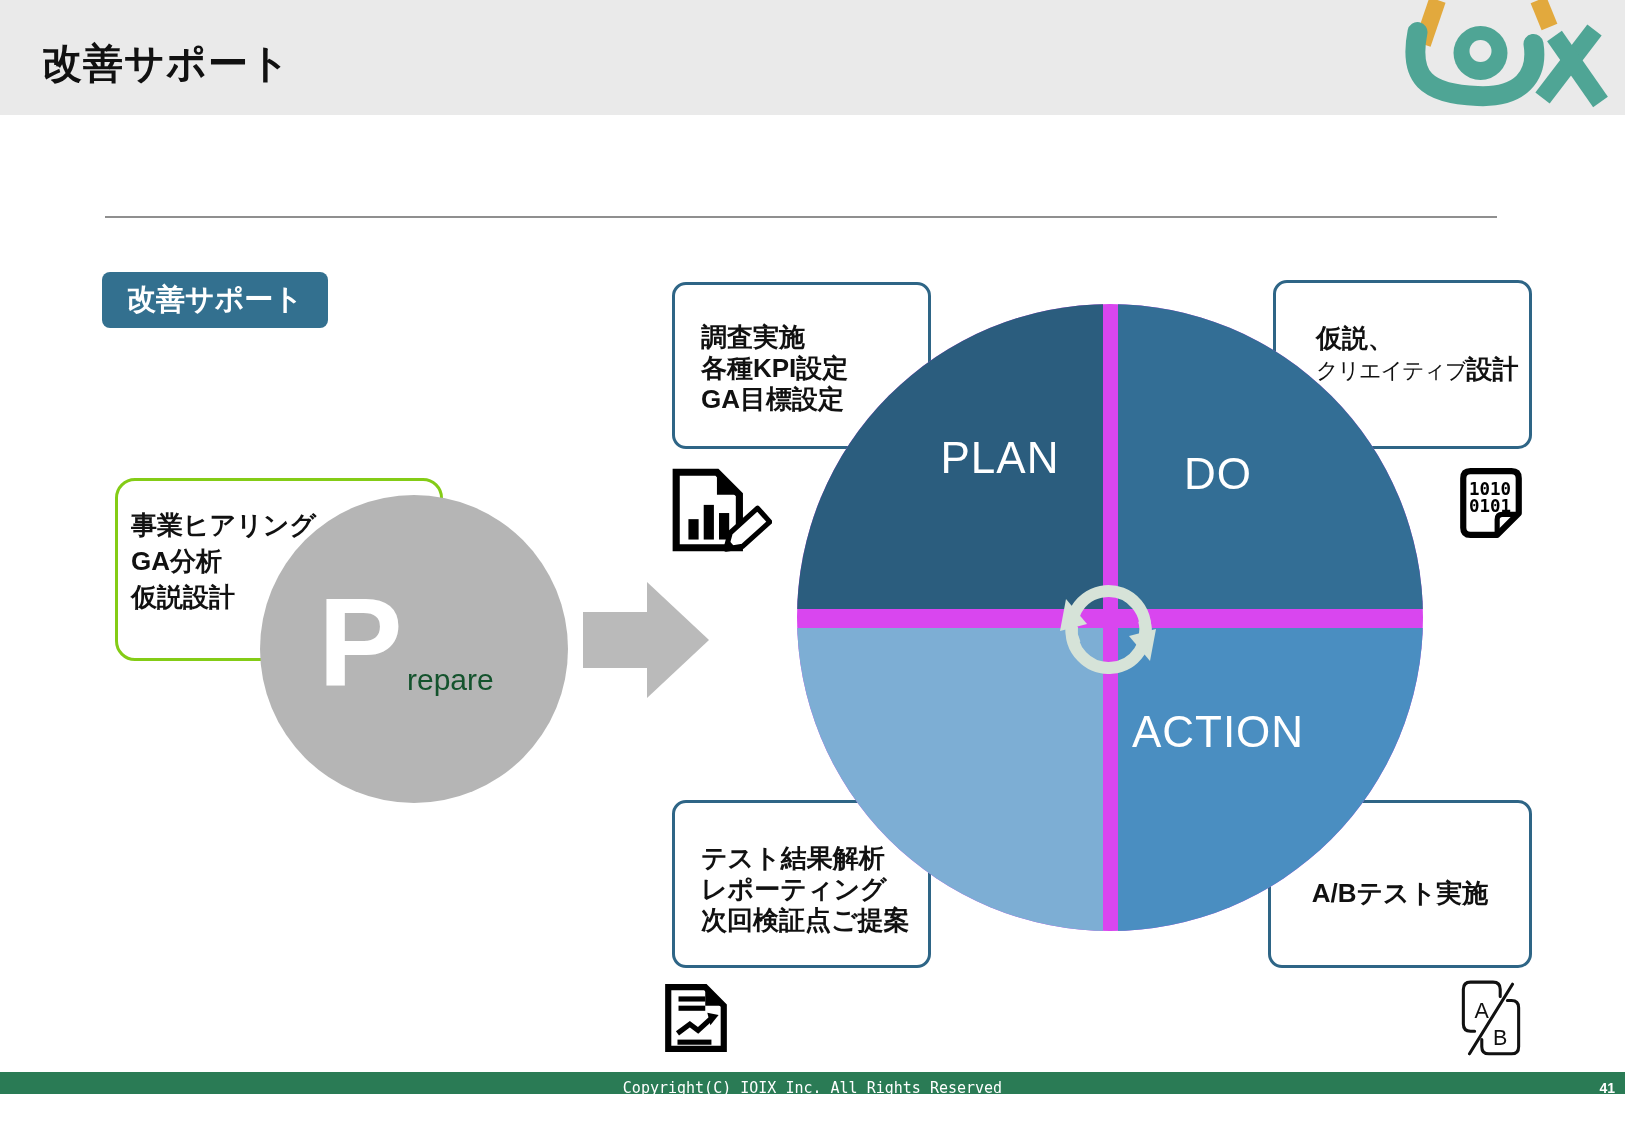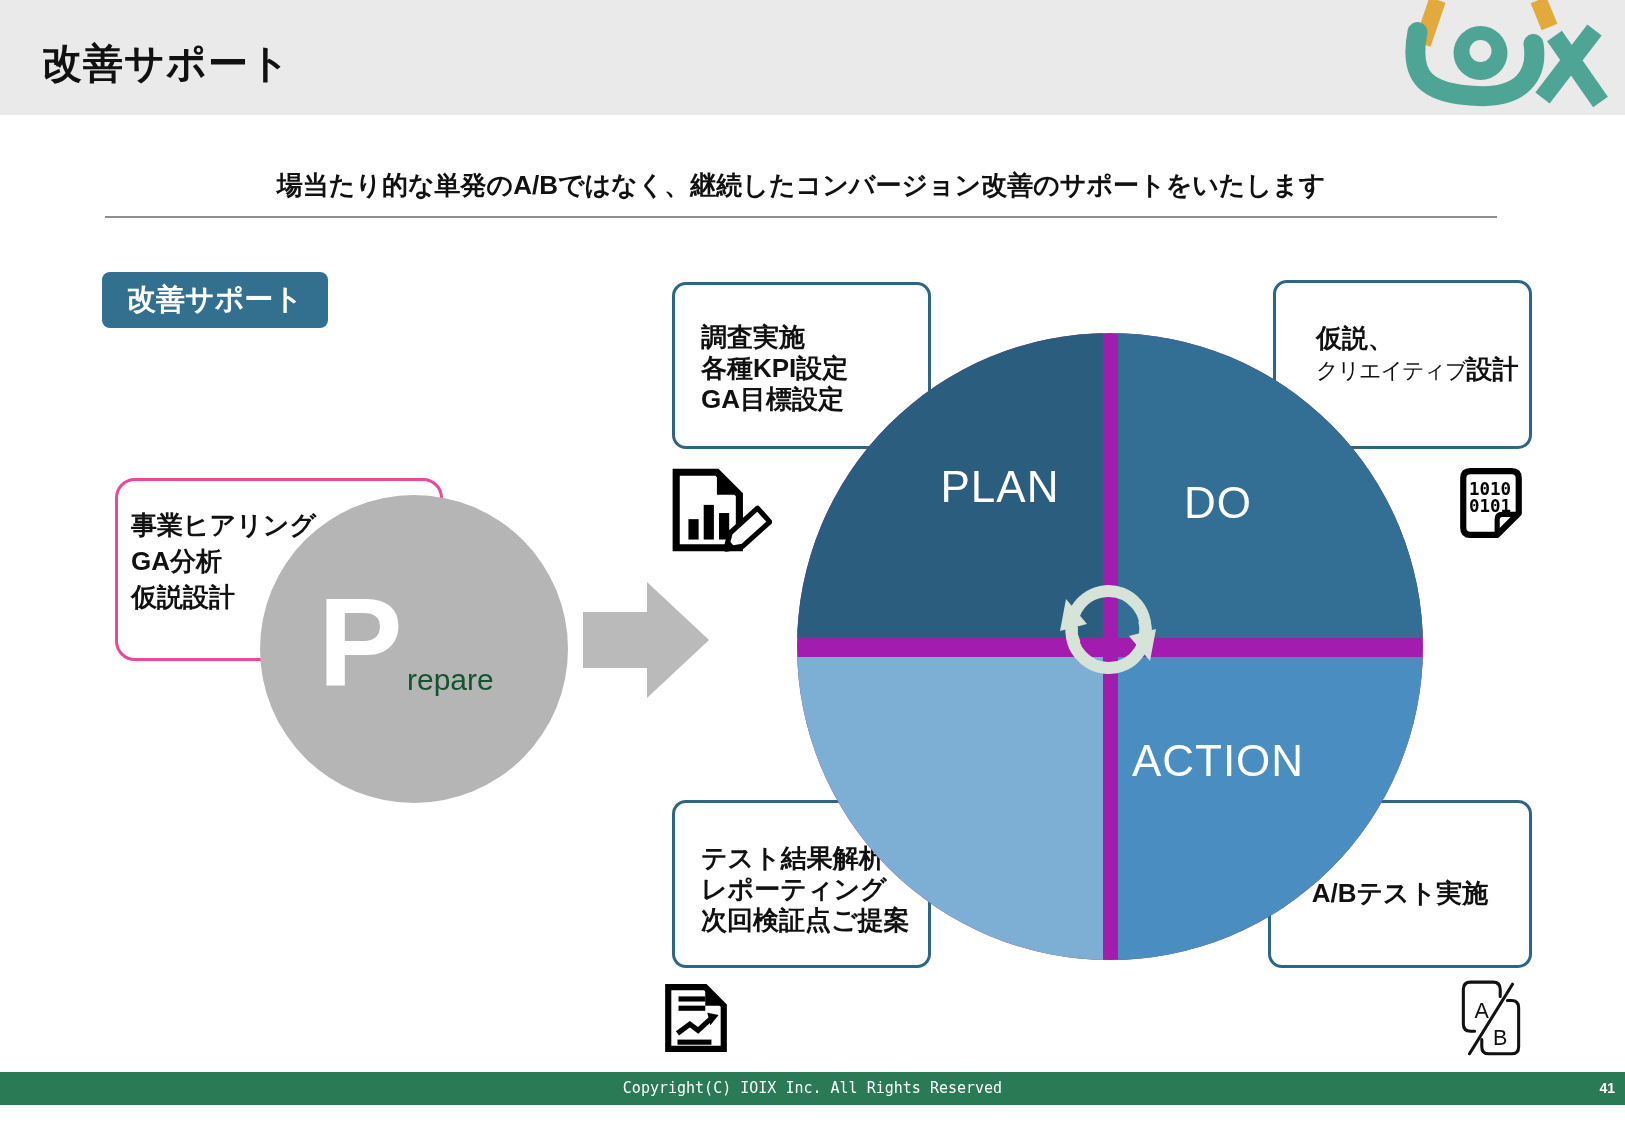--- a/index.html
+++ b/index.html
@@ -13,60 +13,60 @@
   .logo { position:absolute; left:1390px; top:0; }
   
   .subtitle { position:absolute; left:105px; top:168px; width:1392px; text-align:center;
     font-size:26px; font-weight:bold; color:#111; }
   .subtitle-rule { position:absolute; left:105px; top:216px; width:1392px; height:0; border-top:2px solid #8f8f8f; }
   
   .badge { position:absolute; left:102px; top:272px; width:226px; height:56px; background:#33708F;
     border-radius:8px; color:#fff; font-size:29px; font-weight:bold; display:flex; align-items:center; justify-content:center; }
   
   .prepare-note { position:absolute; left:115px; top:478px; width:328px; height:183px; background:#fff;
-    border:3px solid #ec4899; border-radius:20px; box-sizing:border-box; padding:26px 0 0 13px; }
+    border:3px solid #84cc16; border-radius:20px; box-sizing:border-box; padding:26px 0 0 13px; }
   .prepare-note p { margin:0; font-size:26px; font-weight:bold; color:#111; line-height:36px; }
   .prepare-circle { position:absolute; left:260px; top:495px; width:308px; height:308px; border-radius:50%; background:#B5B5B5; }
   .p-initial { position:absolute; left:58px; top:84px; font-size:127px; font-weight:bold; color:#fff; line-height:1; }
   .p-rest { position:absolute; left:147px; top:168px; font-size:30px; font-weight:normal; color:#14532d; }
   
   .arrow-shaft { position:absolute; left:583px; top:612px; width:66px; height:56px; background:#BABABA; }
   .arrow-head { position:absolute; left:647px; top:582px; width:0; height:0;
     border-left:62px solid #BABABA; border-top:58px solid transparent; border-bottom:58px solid transparent; }
   
   .callout { position:absolute; background:#fff; border:3px solid #2E6586; border-radius:14px; box-sizing:border-box; }
   .callout p { margin:0; font-size:26px; font-weight:bold; color:#111; line-height:31px; }
   .box-plan   { left:672px;  top:282px; width:259px; height:167px; padding:37px 0 0 26px; }
   .box-do     { left:1273px; top:280px; width:259px; height:169px; padding:40px 0 0 40px; }
   .box-action { left:672px;  top:800px; width:259px; height:168px; padding:40px 0 0 26px; }
   .box-check  { left:1268px; top:800px; width:264px; height:168px; display:flex; align-items:center; justify-content:center; padding-top:18px; }
   .do-light { font-size:22px; font-weight:500; letter-spacing:-1px; }
   .do-bold  { font-size:26px; font-weight:bold; }
   
-  .pdca { position:absolute; left:797px; top:333px; width:626px; height:627px; border-radius:50%;
-    overflow:hidden; background:#a21caf; }
+  .pdca { position:absolute; left:797px; top:304px; width:626px; height:627px; border-radius:50%;
+    overflow:hidden; background:#d946ef; }
   .quad { position:absolute; }
   .quad-plan   { left:0;     top:0;     width:306px; height:305px; background:#2B5D7E; }
   .quad-do     { left:321px; top:0;     width:305px; height:305px; background:#336E95; }
   .quad-action { left:0;     top:324px; width:306px; height:303px; background:#7DAED4; }
   .quad-check  { left:321px; top:324px; width:305px; height:303px; background:#4A8EC1; }
   .qlabel { position:absolute; transform:translate(-50%,-50%); color:#fff; font-size:44px; font-weight:300; letter-spacing:1px; white-space:nowrap; }
   .lbl-plan   { left:203px; top:154px; }
   .lbl-do     { left:421px; top:154px;margin-top:16px; }
   .lbl-action { left:203px; top:428px; }
   .lbl-check  { left:421px; top:428px; }
   .cycle { position:absolute; left:1038px; top:564px; }
   
   .icon { position:absolute; }
   .icon-analysis { left:666px;  top:466px; }
   .icon-binary   { left:1458px; top:466px; }
   .icon-report   { left:662px;  top:982px; }
   .icon-ab       { left:1458px; top:976px; }
   
-  .footer { position:absolute; left:0; top:1072px; width:1625px; height:33px; background:#2A7B55; }
+  .footer { position:absolute; left:0; top:1072px; width:1625px; height:22px; background:#2A7B55; }
   .copyright { display:block; text-align:center; line-height:33px; color:#fff;
     font-family:"DejaVu Sans Mono",monospace; font-size:15px; }
   .pagenum { position:absolute; right:10px; top:0; line-height:33px; color:#fff; font-size:14px; font-weight:bold; }
 </style>
 </head>
 <body>
 
 <div class="slide">
 
   <div class="header-band">
@@ -75,21 +75,20 @@
       <path d="M30 44 L45 0" stroke="#E2A93D" stroke-width="17" fill="none"></path>
       <path d="M146 0 L157 27" stroke="#E2A93D" stroke-width="17" fill="none"></path>
       <path d="M25 32 C 16 78 34 94 85 96 C 128 98 146 76 141 44" stroke="#4FA595" stroke-width="20" fill="none" stroke-linecap="round"></path>
       <circle cx="88" cy="53" r="27" fill="#4FA595"></circle>
       <circle cx="88" cy="51" r="11" fill="#EAEAEA"></circle>
       <path d="M150 98 L202 30" stroke="#4FA595" stroke-width="18" fill="none"></path>
       <path d="M162 36 L208 102" stroke="#4FA595" stroke-width="18" fill="none"></path>
     </svg>
   </div>
 
-  <div class="subtitle">場当たり的な単発のA/Bではなく、継続したコンバージョン改善のサポートをいたします</div>
   <div class="subtitle-rule"></div>
 
   <div class="badge">改善サポート</div>
 
   <div class="prepare-note">
     <p>事業ヒアリング</p>
     <p>GA分析</p>
     <p>仮説設計</p>
   </div>
 

